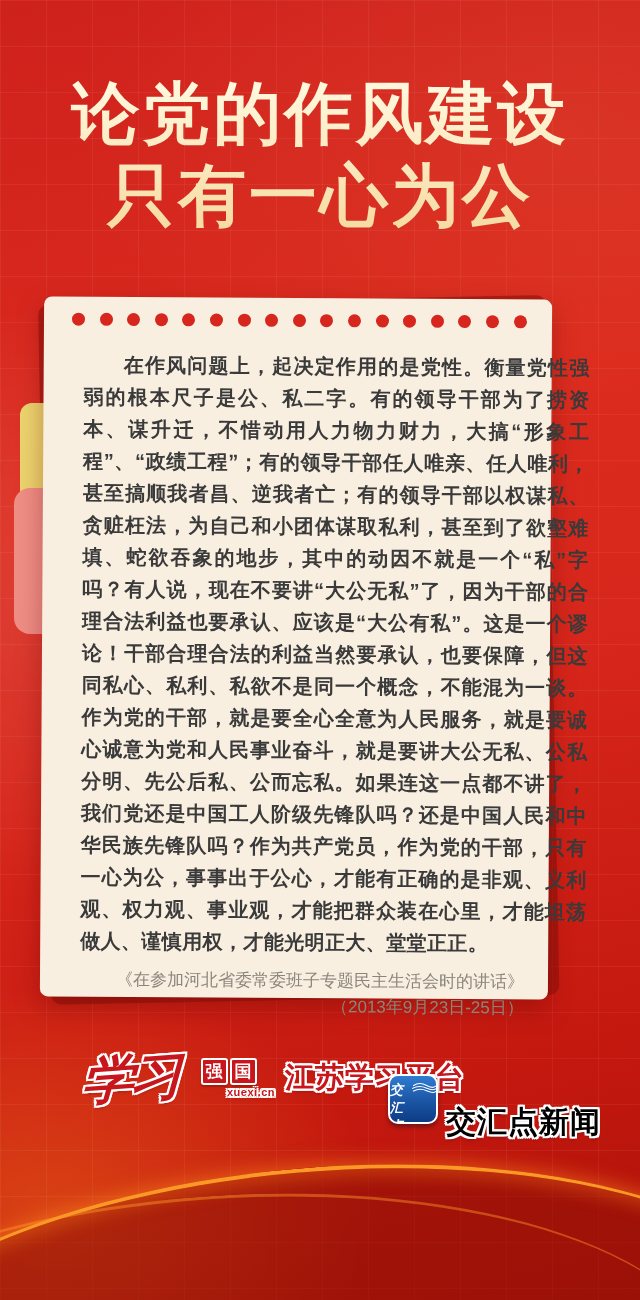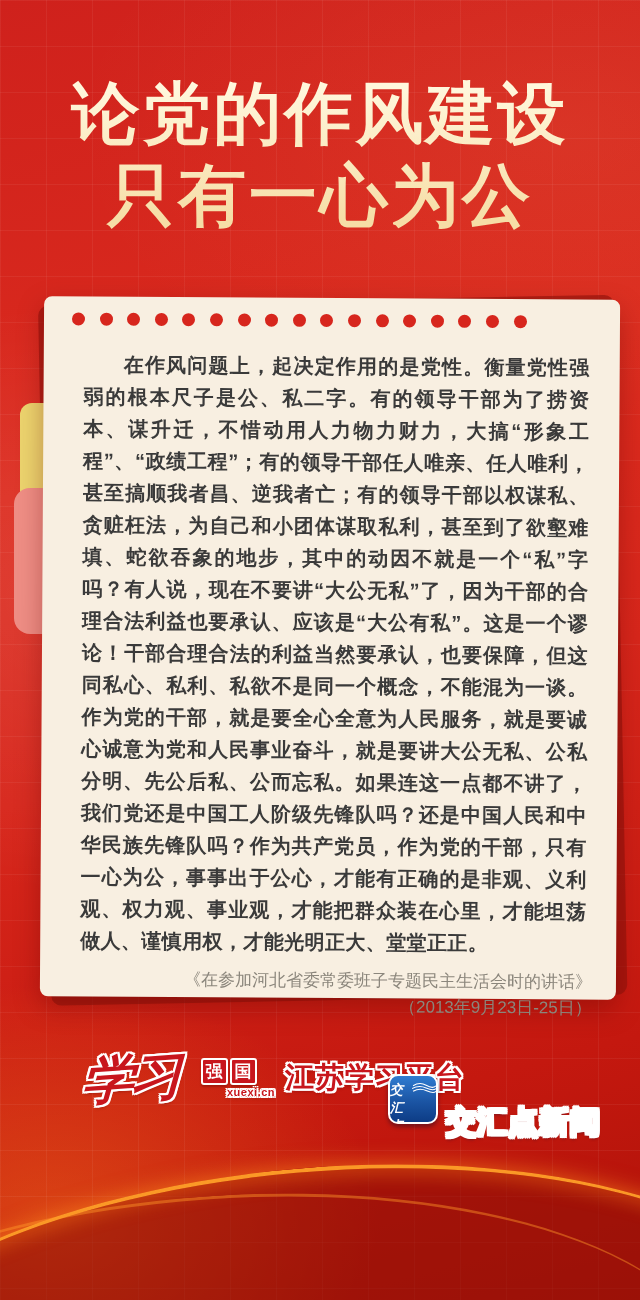--- a/index.html
+++ b/index.html
@@ -37,21 +37,21 @@
     transform:rotate(-4deg);
   }
   
   .title{
     position:absolute;top:72px;left:0;right:0;text-align:center;
     font-weight:900;font-size:68px;line-height:82px;letter-spacing:3px;
     background:linear-gradient(180deg,#fff7dc 10%,#f6ddA6 90%);
     -webkit-background-clip:text;background-clip:text;color:transparent;
   }
   
-  .card-wrap{position:absolute;left:42px;top:298px;width:576px;height:700px;}
+  .card-wrap{position:absolute;left:42px;top:298px;width:508px;height:700px;}
   .card-shadow{
     position:absolute;inset:0;border-radius:10px;background:#8f120b;opacity:.6;
     transform:rotate(-1.1deg);transform-origin:70% 30%;
   }
   .tab-yellow{position:absolute;left:-22px;top:105px;width:62px;height:154px;background:#ecd46e;border-radius:12px;}
   .tab-pink{position:absolute;left:-28px;top:190px;width:62px;height:146px;background:#ef8e85;border-radius:16px;}
   .card{
     position:absolute;inset:0;border-radius:8px;background:#f8efe1;
     transform:rotate(0.35deg);box-shadow:0 10px 26px rgba(95,6,2,0.35);
     box-sizing:border-box;
@@ -73,21 +73,21 @@
   }
   
   .footer{position:absolute;left:0;top:1048px;width:640px;height:90px;}
   .xuexi{position:absolute;left:82px;top:4px;display:flex;align-items:center;}
   .outline-red{
     color:#c8161d;
     text-shadow:-2px -2px 0 #fff,2px -2px 0 #fff,-2px 2px 0 #fff,2px 2px 0 #fff,
                 0 -2px 0 #fff,0 2px 0 #fff,-2px 0 0 #fff,2px 0 0 #fff,0 3px 3px rgba(80,0,0,.35);
   }
   .outline-blue{
-    color:#ffffff;
+    color:#000000;
     text-shadow:-2px -2px 0 #fff,2px -2px 0 #fff,-2px 2px 0 #fff,2px 2px 0 #fff,
                 0 -2px 0 #fff,0 2px 0 #fff,-2px 0 0 #fff,2px 0 0 #fff,0 3px 3px rgba(0,20,60,.35);
     margin-top:48px;
   }
   .xx-script{
     font-size:52px;font-weight:900;font-style:italic;line-height:52px;
     transform:skewX(-6deg) rotate(-4deg);letter-spacing:-4px;margin-right:4px;
   }
   .xx-stack{display:flex;flex-direction:column;align-items:center;margin-right:10px;}
   .xx-boxes{display:flex;gap:2px;}

